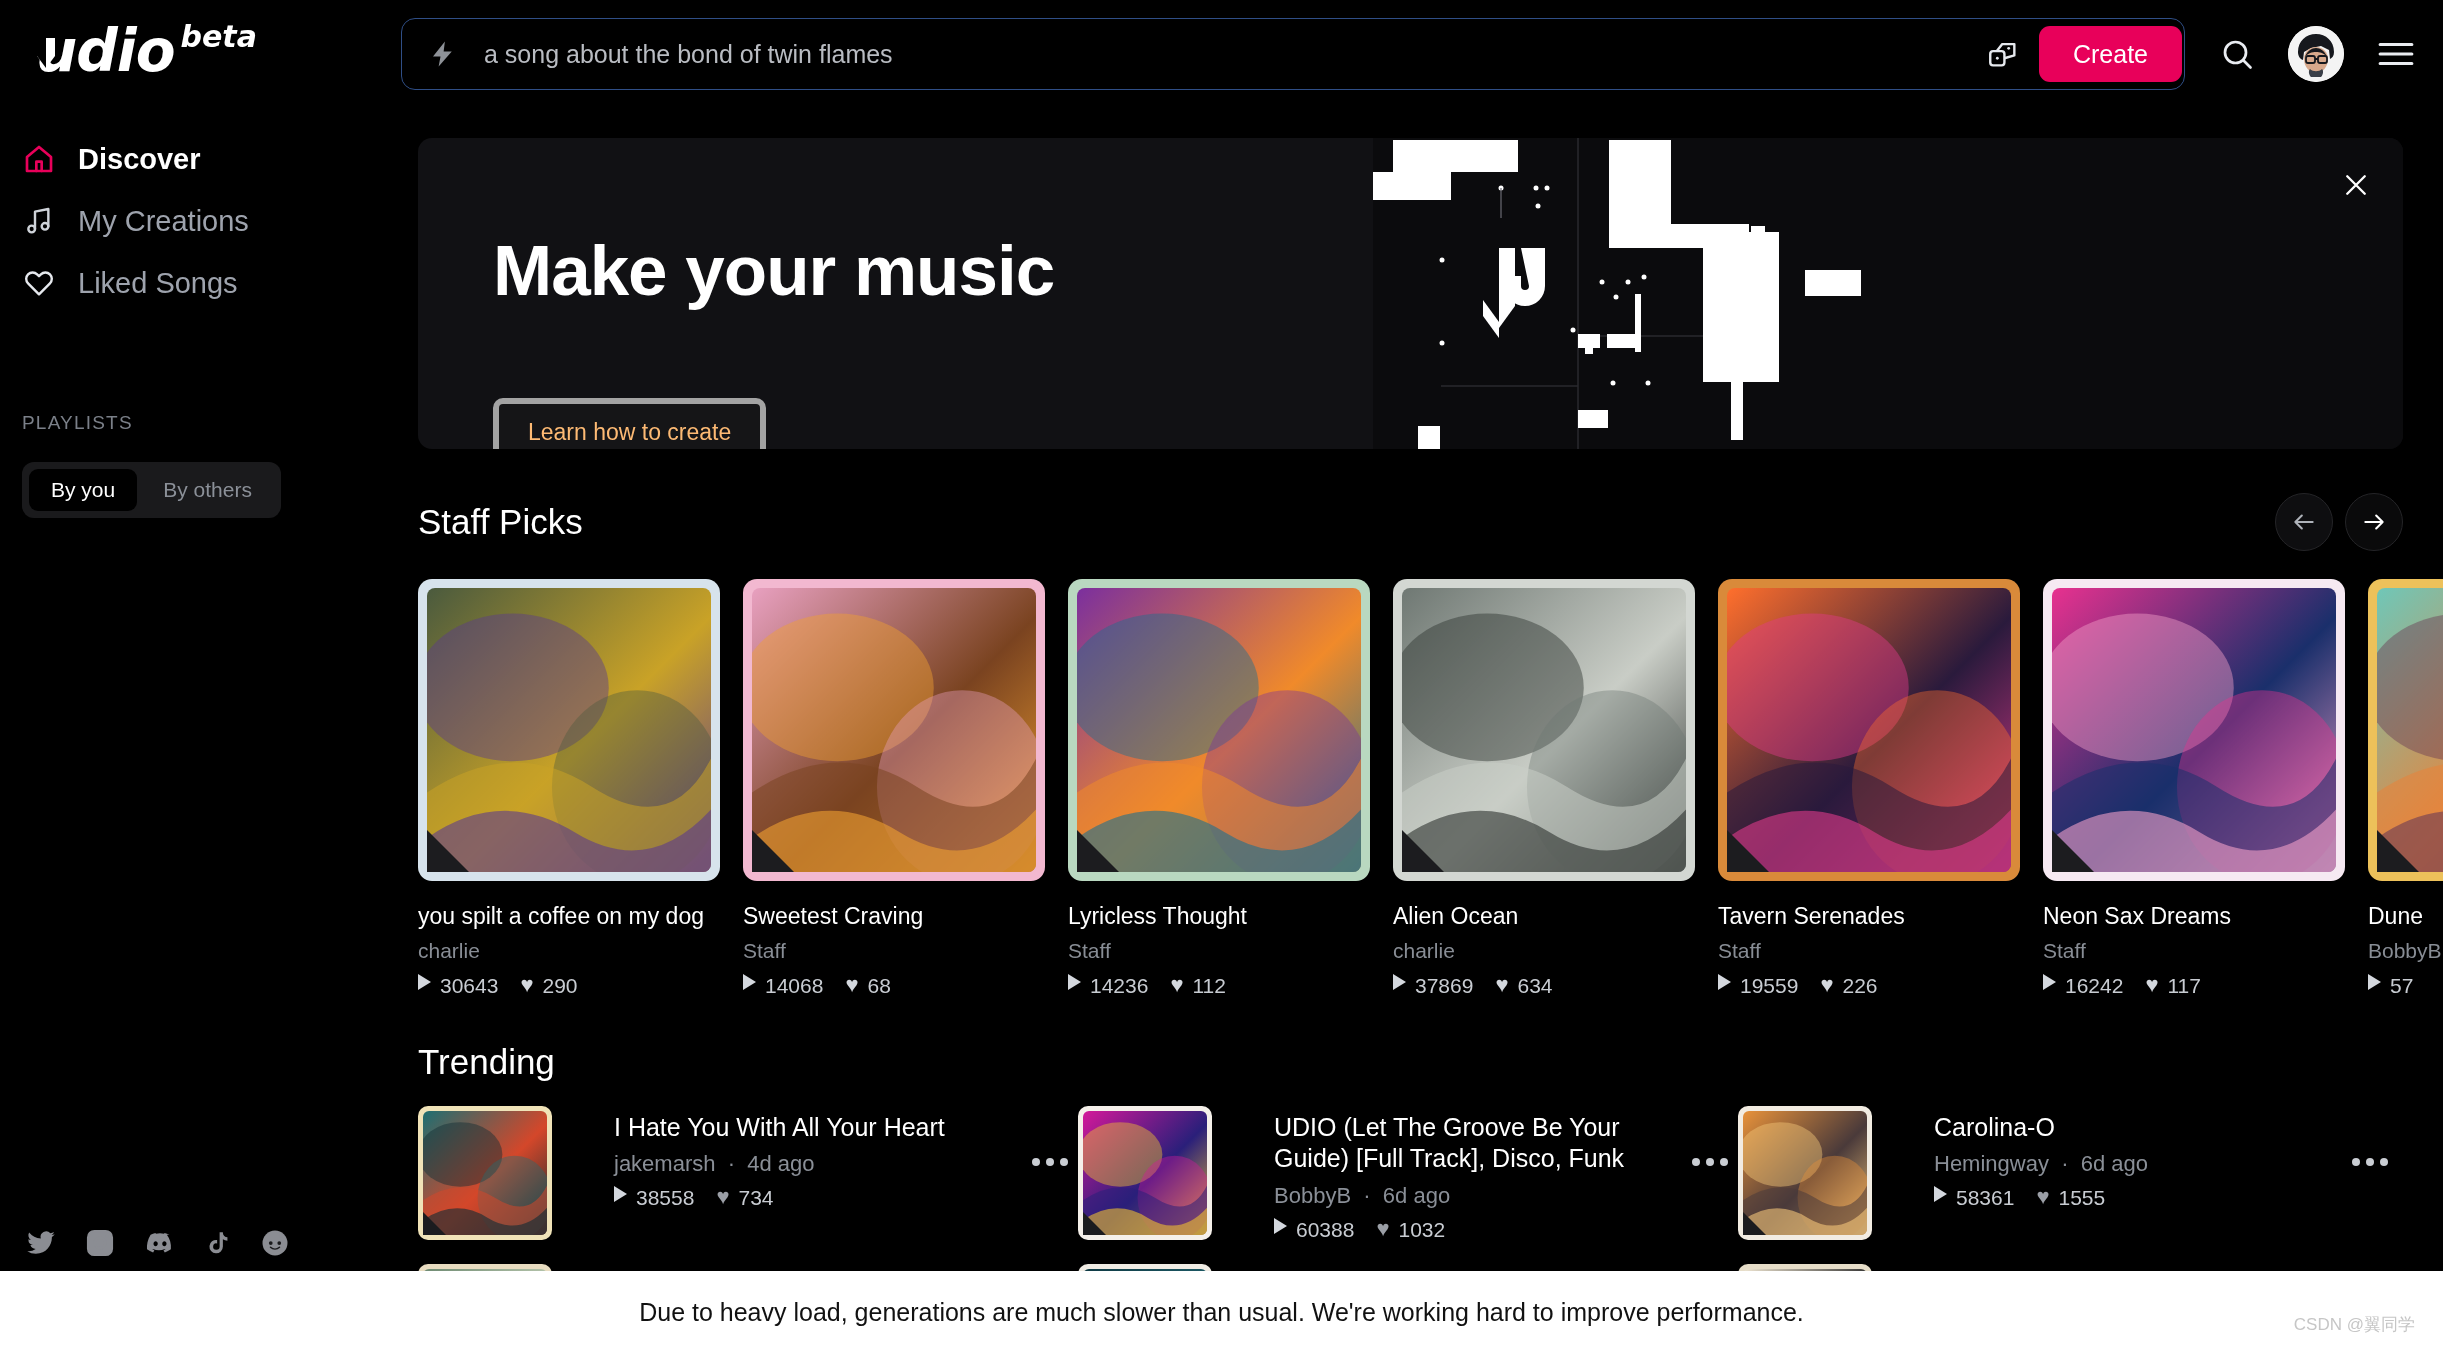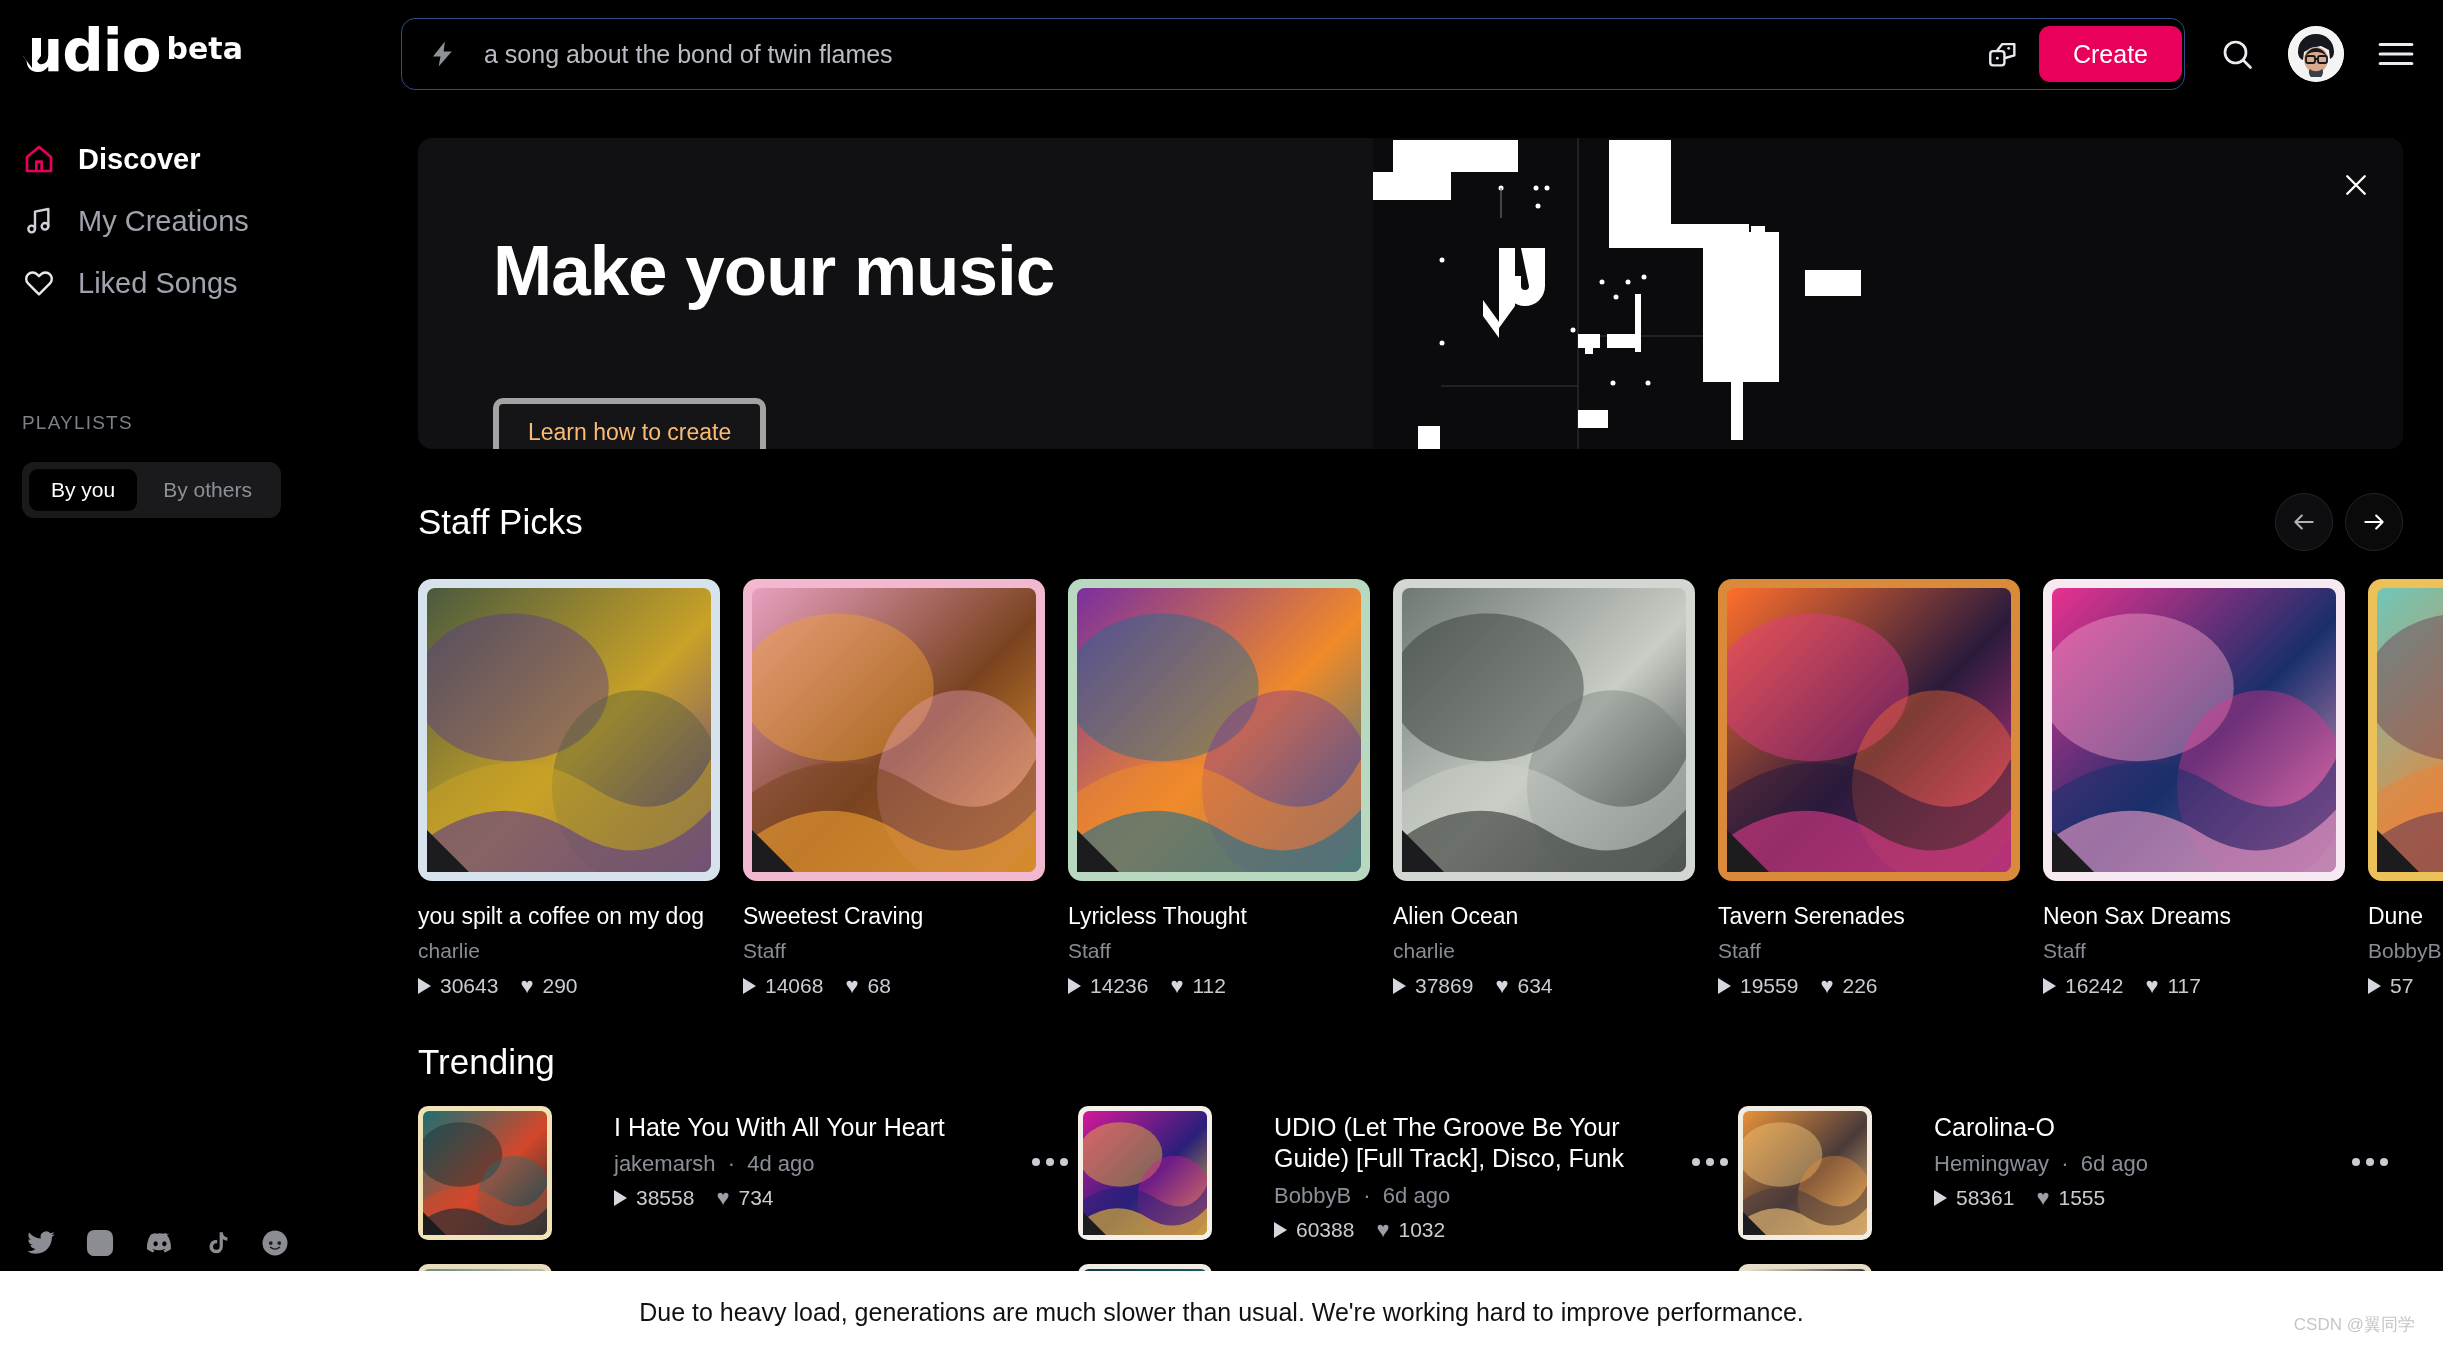--- a/index.html
+++ b/index.html
@@ -10,22 +10,22 @@
     overflow: hidden;
   }
   body { position: relative; }
 
   
   #sidebar {
     position: absolute; left: 0; top: 0; width: 400px; height: 1354px;
     background: #000; z-index: 5;
   }
   .logo-wrap {
-    position: absolute; left: 22px; top: 22px;
-    display: flex; align-items: center; gap: 6px;
+    position: absolute; left: 36px; top: 22px;
+    display: flex; align-items: flex-start; gap: 6px; font-style: italic;
   }
   .logo-text {
     font-size: 58px; font-weight: 700; color: #fff;
     letter-spacing: -1px; line-height: 1; font-family: "DejaVu Sans", sans-serif;
   }
   .logo-beta {
     font-size: 30px; font-weight: 700; color: #fff;
     line-height: 1; padding-bottom: 5px; font-family: "DejaVu Sans", sans-serif;
   }
 
@@ -152,21 +152,21 @@
     width: 0; height: 0;
     border-left: 42px solid #1c1c1f;
     border-top: 42px solid transparent;
   }
   .card-title {
     margin-top: 22px; font-size: 23px; color: #fff;
     white-space: nowrap; overflow: hidden;
   }
   .card-artist { margin-top: 9px; font-size: 21px; color: #888d95; }
   .stats { margin-top: 11px; display: flex; align-items: center; gap: 22px; }
-  .stat { display: flex; align-items: center; gap: 9px; font-size: 21px; color: #c8ccd2; }
+  .stat { display: flex; gap: 9px; font-size: 21px; color: #c8ccd2; }
   .play-tri {
     width: 0; height: 0; border-left: 13px solid #d4d8de;
     border-top: 8px solid transparent; border-bottom: 8px solid transparent;
   }
 
   
   .trend-grid {
     display: grid; grid-template-columns: repeat(3, 660px);
     margin-top: 24px; row-gap: 22px;
   }

